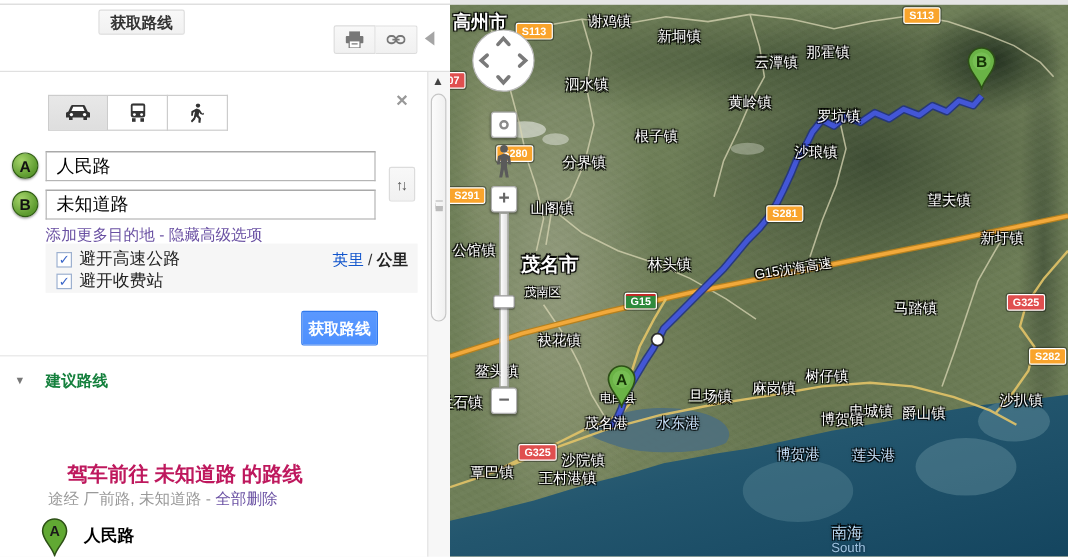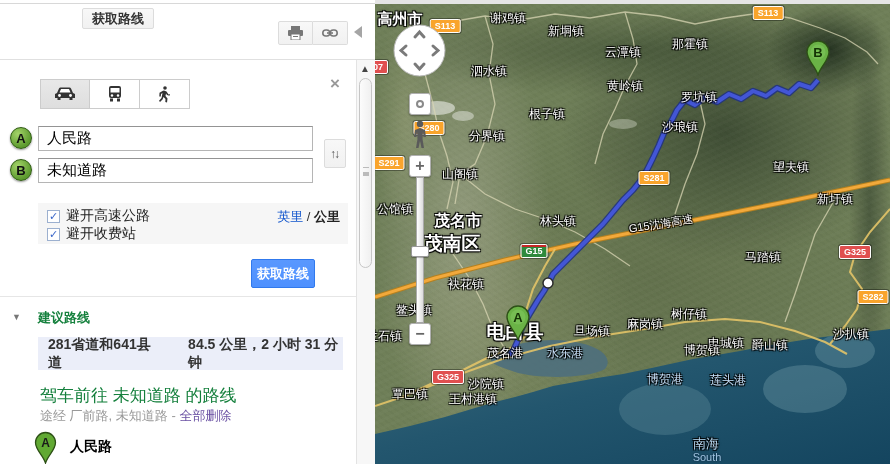--- a/index.html
+++ b/index.html
@@ -49,21 +49,21 @@
 
   #mid-divider { position:absolute; left:0; top:296px; width:356px; height:1px; background:#e6e6e6; }
 
   #suggest-arrow { position:absolute; left:12px; top:312px; font-size:9px; color:#777; cursor:pointer; }
   #suggest-title { position:absolute; left:38px; top:309px; font-size:13px; font-weight:bold; color:#15803d; }
 
   #route-row { position:absolute; left:38px; top:337px; width:305px; height:33px; background:#ebeef9; display:flex; align-items:center; cursor:pointer; }
   #route-name { margin-left:10px; font-size:14px; font-weight:bold; color:#333; }
   #route-stats { margin-left:30px; font-size:14px; font-weight:bold; color:#333; }
 
-  #dir-heading { position:absolute; left:40px; top:384px; font-size:17px; font-weight:normal; color:#15803d; }
+  #dir-heading { position:absolute; left:56px; top:384px; font-size:17px; font-weight:bold; color:#be185d; }
   #dir-via { position:absolute; left:40px; top:407px; font-size:13px; color:#999; }
   #dir-via a { color:#6a51a3; text-decoration:none; cursor:pointer; }
 
   #step-a-pin { position:absolute; left:33px; top:431px; }
   #step-a-name { position:absolute; left:70px; top:438px; font-size:14px; font-weight:bold; color:#000; }
 
   
   #scrollbar { position:absolute; left:356px; top:60px; width:19px; height:404px; background:#f7f7f7; border-left:1px solid #e3e3e3; }
   #scroll-up { position:absolute; left:3px; top:3px; font-size:10px; color:#444; cursor:pointer; }
   #scroll-thumb { position:absolute; left:2px; top:18px; width:13px; height:190px; background:linear-gradient(90deg,#fcfcfc,#f0f0f0); border:1px solid #c6c6c6; border-radius:7px; cursor:pointer; }
@@ -84,21 +84,21 @@
   }
   #map-noise { position:absolute; left:0; top:4px; width:515px; height:460px; opacity:.5;
     background-image:repeating-linear-gradient(37deg, rgba(0,0,0,.045) 0 2px, transparent 2px 5px),
                      repeating-linear-gradient(-24deg, rgba(255,255,255,.04) 0 3px, transparent 3px 7px); }
   #map svg.layer { position:absolute; left:0; top:4px; }
 
   .map-label { position:absolute; transform:translate(-50%,-50%); white-space:nowrap; color:#fff; font-size:12px;
     text-shadow:-1px -1px 0 rgba(0,0,0,.85), 1px -1px 0 rgba(0,0,0,.85), -1px 1px 0 rgba(0,0,0,.85), 1px 1px 0 rgba(0,0,0,.85), 0 0 3px #000; }
   .map-label.city { font-size:15px; font-weight:bold; }
   .map-label.bigcity { font-size:16px; font-weight:bold; }
-  .map-label.county { font-size:19px; font-weight:bold; }
+  .map-label.county { font-size:10px; font-weight:normal; }
   .map-label.water { color:#c9e2fb; }
   .map-label.sea { color:#bddcf5; font-size:13px; }
   .map-label.sea-sub { color:#9fc4e0; font-size:11px; text-shadow:0 0 2px rgba(0,0,30,.6); }
   .map-label.hwy { font-size:11px; }
 
   .shield { position:absolute; transform:translate(-50%,-50%); padding:1px 4px; font-size:9px; font-weight:bold; color:#fff; border:1px solid #fff; border-radius:2px; box-shadow:0 0 0 1px rgba(0,0,0,.35); line-height:10px; }
   .shield.orange { background:#f9a42c; }
   .shield.red { background:#e04f4f; }
   .shield.green { background:linear-gradient(#c62828 0 2px, #2f8a3d 2px); }
 
@@ -173,20 +173,23 @@
         </svg>
       </div>
     </div>
 
     <div id="circle-a" class="wp-circle">A</div>
     <input id="input-a" class="addr-input" value="人民路" style="">
     <div id="circle-b" class="wp-circle">B</div>
     <input id="input-b" class="addr-input" value="未知道路" style="">
     <div id="swap-btn" class="btn">↑↓</div>
 
+    <div id="dest-links">
+      <a>添加更多目的地</a><span> - </span><a>隐藏高级选项</a>
+    </div>
 
     <div id="options-box">
       <div id="opt-row1" class="opt-row">
         <span class="checkbox">✓</span>
         <span>避开高速公路</span>
       </div>
       <div id="opt-row2" class="opt-row">
         <span class="checkbox">✓</span>
         <span>避开收费站</span>
       </div>
@@ -194,24 +197,20 @@
         <span class="mi">英里</span><span class="sep"> / </span><span class="km">公里</span>
       </div>
     </div>
 
     <div id="search-route-btn">获取路线</div>
     <div id="mid-divider"></div>
 
     <div id="suggest-arrow">▼</div>
     <div id="suggest-title">建议路线</div>
 
-    <div id="route-row">
-      <span id="route-name">281省道和641县道</span>
-      <span id="route-stats">84.5 公里，2 小时 31 分钟</span>
-    </div>
 
     <div id="dir-heading">驾车前往 未知道路 的路线</div>
     <div id="dir-via"><span>途经 厂前路, 未知道路 - </span><a>全部删除</a></div>
 
     <div id="step-a-pin">
       <svg width="25" height="33" viewBox="0 0 25 33">
         <path d="M12.5 32 C10 24 2.5 19 2.5 11.5 A10 10 0 0 1 22.5 11.5 C22.5 19 15 24 12.5 32 Z" fill="#61a933" stroke="#2d5016" stroke-width="1.3"></path>
         <text x="12.5" y="16" text-anchor="middle" font-size="12" font-weight="bold" fill="#1a1a1a" font-family="Liberation Sans, sans-serif">A</text>
       </svg>
     </div>
@@ -284,21 +283,21 @@
         <div class="shield orange" style="left: 279px; top: 174px;">S281</div>
         <div class="shield green" style="left: 159px; top: 247px;">G15</div>
         <div class="shield red" style="left: 73px; top: 373px;">G325</div>
         <div class="shield red" style="left: 480px; top: 248px;">G325</div>
         <div class="shield orange" style="left: 498px; top: 293px;">S282</div>
       </div>
     <div style="position:absolute;left:0;top:4px;width:515px;height:460px;">
         <div class="map-label city" style="left: 25px; top: 15px;">高州市</div>
         <div class="map-label town" style="left: 133px; top: 14px;">谢鸡镇</div>
         <div class="map-label town" style="left: 191px; top: 27px;">新垌镇</div>
-        <div class="map-label town" style="left: 248px; top: 48px; text-align: center;">云潭镇</div>
+        <div class="map-label town" style="left: 272px; top: 48px; text-align: center;">云潭镇</div>
         <div class="map-label town" style="left: 315px; top: 40px;">那霍镇</div>
         <div class="map-label town" style="left: 114px; top: 67px;">泗水镇</div>
         <div class="map-label town" style="left: 250px; top: 82px;">黄岭镇</div>
         <div class="map-label town" style="left: 172px; top: 110px;">根子镇</div>
         <div class="map-label town" style="left: 112px; top: 132px;">分界镇</div>
         <div class="map-label town" style="left: 324px; top: 93px;">罗坑镇</div>
         <div class="map-label town" style="left: 305px; top: 123px;">沙琅镇</div>
         <div class="map-label town" style="left: 416px; top: 163px;">望夫镇</div>
         <div class="map-label town" style="left: 460px; top: 195px;">新圩镇</div>
         <div class="map-label town" style="left: 85px; top: 170px;">山阁镇</div>

